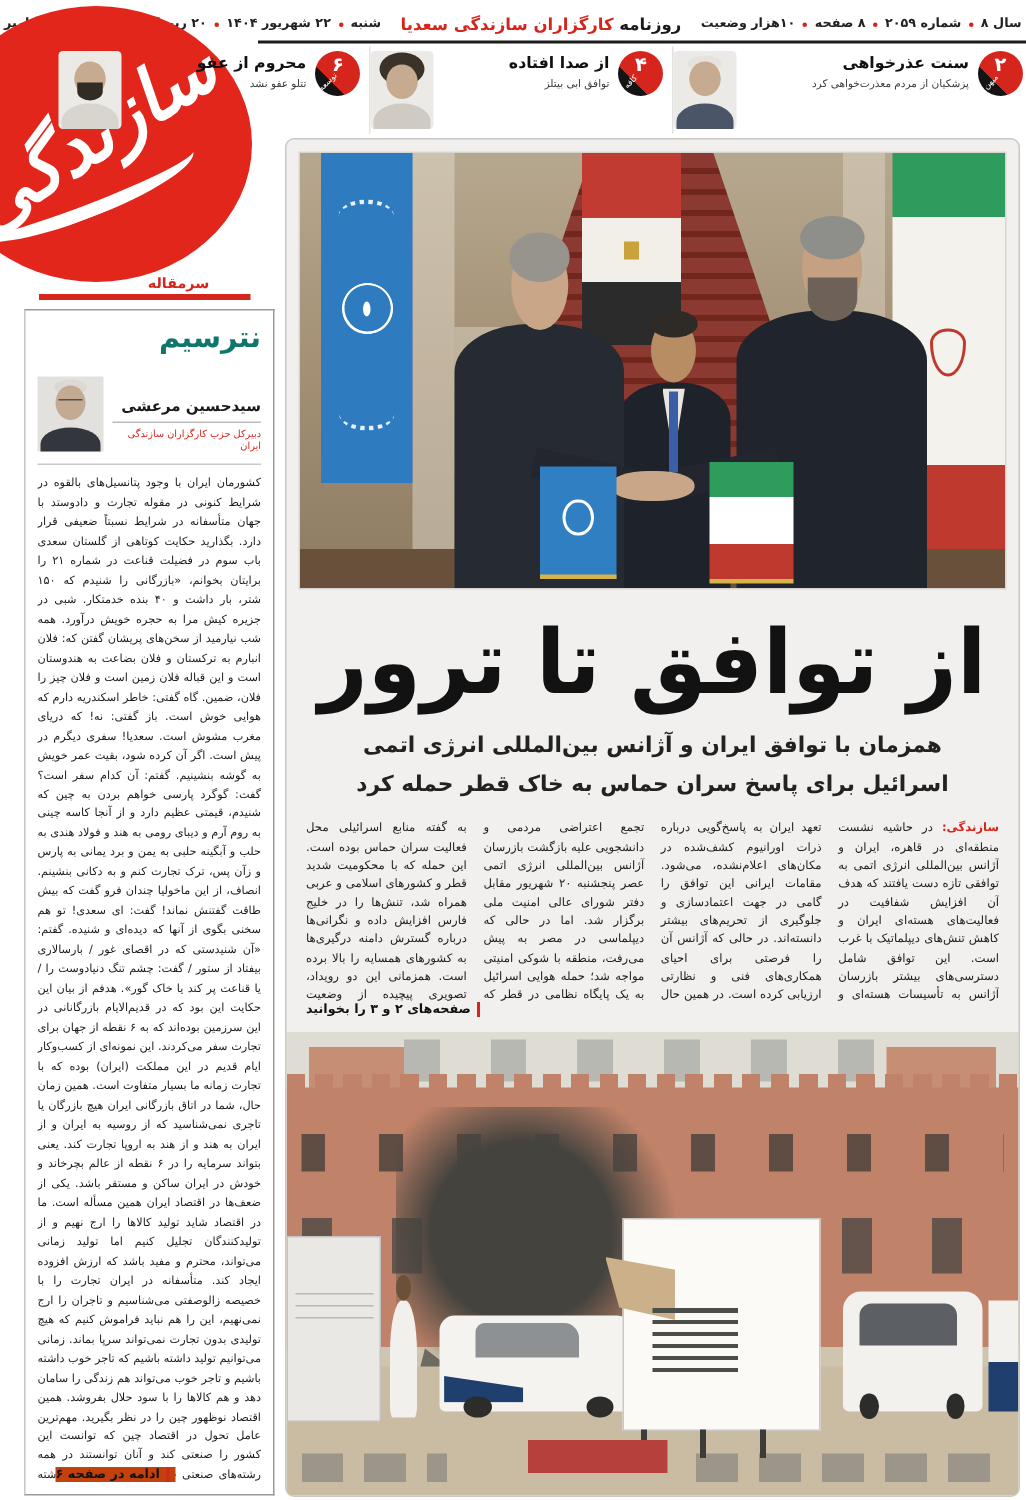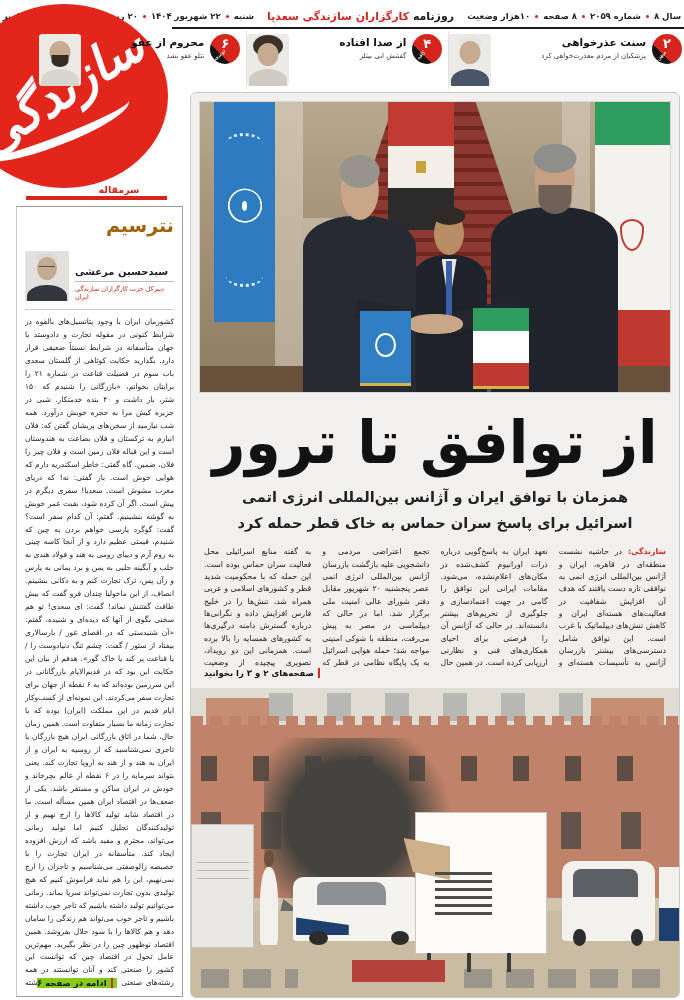--- a/index.html
+++ b/index.html
@@ -50,36 +50,36 @@
   .teaser:nth-child(3) .ph-hair { top:3px; width:23px; height:10px; border-radius:50% 50% 0 0; background:#ece9e4; }
   .teaser:nth-child(3) .ph-beard { position:absolute; top:21px; left:50%; transform:translateX(-50%); width:17px; height:12px; border-radius:0 0 50% 50%; background:#332c24; }
   .teaser:nth-child(3) .ph-body { background:#d8d5cf; }
 
   
   .ed-label { position:absolute; left:98px; top:184px; width:42px; text-align:center;
               color:#d6251d; font-size:9.5px; font-weight:bold; }
   .ed-redbar { position:absolute; left:26px; top:196px; width:141px; height:4px; background:#d6251d; }
   .editorial-box { position:absolute; left:16px; top:206px; width:167px; height:791px;
                    border:1px solid #9a9a98; border-left-color:#c6c6c4; padding:7px 8px 6px; display:flex; flex-direction:column; overflow:hidden; }
-  .ed-title { color:#a16207; font-size:19px; font-weight:bold; text-align:right; }
+  .ed-title { color:#0f766e; font-size:19px; font-weight:bold; text-align:right; }
   .ed-sub { font-size:10.5px; font-weight:bold; color:#222; text-align:right; line-height:1.65; margin-top:6px; }
   .ed-author-row { display:flex; align-items:flex-end; gap:6px; margin-top:10px; }
-  .ed-author-meta { flex:1; text-align:left;margin-top:20px; }
+  .ed-author-meta { flex:1; text-align:right;margin-top:20px; }
   .ed-author-name { font-size:10px; font-weight:bold; border-bottom:1px solid #bbb; padding-bottom:4px; }
   .ed-author-role { font-size:6.5px; color:#d6251d; margin-top:3px; }
   .author-photo { width:44px; height:50px; background:#e3e1dd; position:relative; overflow:hidden; flex:0 0 auto; }
   .author-photo .ap-hair { position:absolute; top:2px; left:50%; transform:translateX(-50%); width:22px; height:10px; border-radius:50%; background:#dcd9d4; }
   .author-photo .ap-head { position:absolute; top:6px; left:50%; transform:translateX(-50%); width:20px; height:23px; border-radius:50%; background:#c3ab93; }
   .author-photo .ap-glasses { position:absolute; top:15px; left:50%; transform:translateX(-50%); width:16px; height:3px; border-top:1.5px solid #55504a; }
   .author-photo .ap-body { position:absolute; bottom:-6px; left:50%; transform:translateX(-50%); width:40px; height:22px; border-radius:50% 50% 0 0; background:#33373d; }
   .ed-divider { height:1px; background:#c9c9c7; margin-top:8px; }
   .ed-body { flex:1; overflow:hidden; margin-top:6px; font-size:7.5px; line-height:1.73;
              text-align:justify; color:#1c1c1c; }
   .ed-continue { position:absolute; left:20px; bottom:8px; display:flex; align-items:center; gap:4px;
-                 background:#84cc16; padding-right:4px; }
+                 background:#c2410c; padding-right:4px; }
   .red-bar-marker { width:2.5px; height:10px; background:#d6251d; flex:0 0 auto; }
   .continue-text { font-size:8.5px; font-weight:bold; color:#111; }
 
   
   .main-box { position:absolute; left:190px; top:92px; width:490px; height:906px;
               background:#f1f0ee; border:1px solid #c9c8c4; border-radius:6px;
               display:flex; flex-direction:column; overflow:hidden; }
 
   
   .photo-main { position:relative; margin:8px 8px 0; height:292px; overflow:hidden; border:1px solid #d8d5d0;
@@ -253,21 +253,21 @@
     </div>
   </div>
 
   <div class="teaser">
     <div class="badge">
       <div class="badge-num">۴</div>
       <div class="badge-section">کافه</div>
     </div>
     <div class="teaser-text">
       <div class="teaser-title">از صدا افتاده</div>
-      <div class="teaser-sub">گفتنش ابی بیتلز</div>
+      <div class="teaser-sub">توافق ابی بیتلز</div>
     </div>
     <div class="portrait">
       <div class="ph-hair"></div>
       <div class="ph-head"></div>
       <div class="ph-body"></div>
     </div>
   </div>
 
   <div class="teaser">
     <div class="badge">

